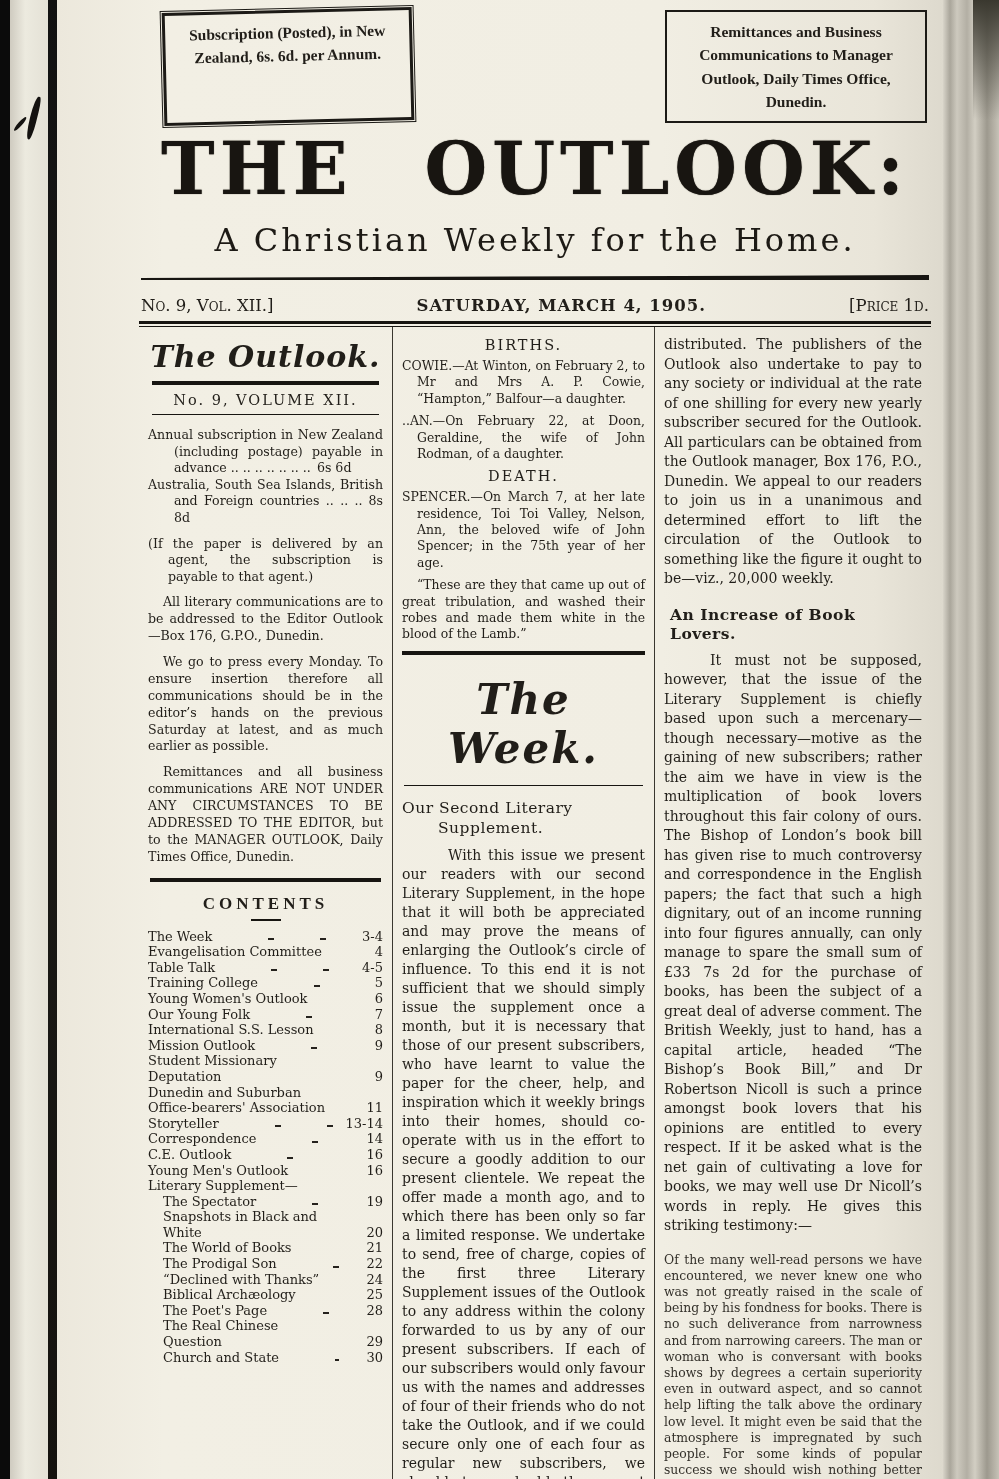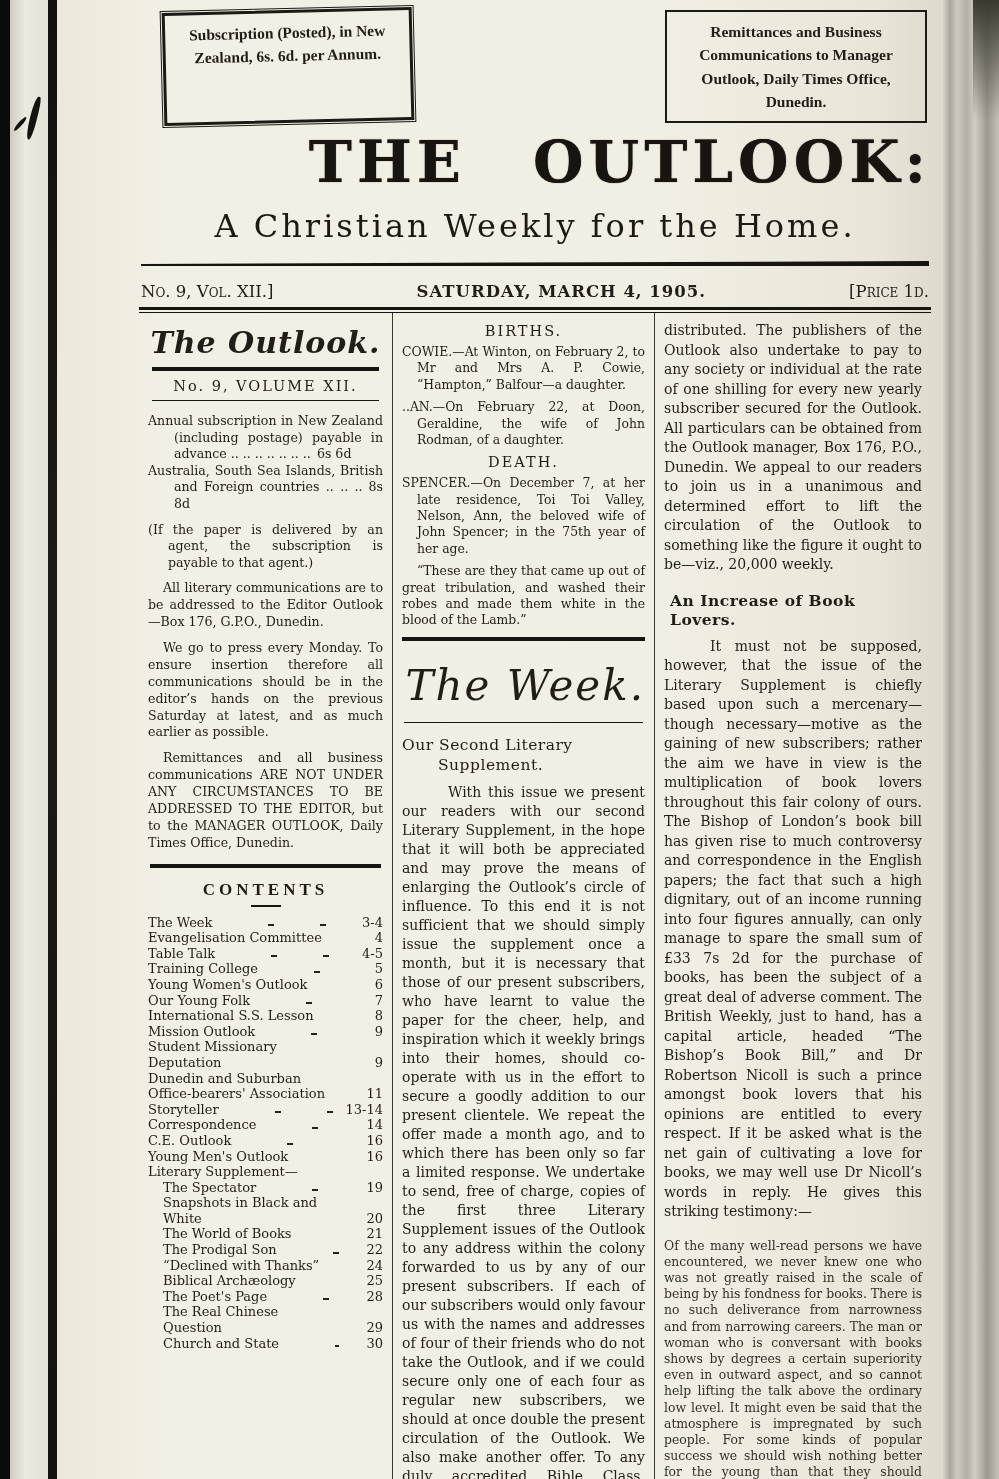--- a/index.html
+++ b/index.html
@@ -33,21 +33,21 @@
   .page-inner { position:relative; margin:0 14px 0 82px; height:100%; }
 
   
   .boxes { display:flex; justify-content:space-between; padding:10px 4px 0 24px; }
   .notice-box { border:3px solid #1c1a16; padding:8px 12px; text-align:center;
     font-weight:bold; font-size:15.5px; line-height:1.5; width:250px;
     font-family:"Liberation Serif", serif; }
   .notice-box.left { transform:rotate(-1.4deg); box-shadow:0 0 0 1px #f1eee3, 0 0 0 2px #1c1a16; }
   .notice-box.right { width:262px; border-width:2px; }
 
-  .masthead { text-align:right; margin-top:10px; font-weight:bold; font-size:58px;
+  .masthead { text-align:center; margin-top:10px; font-weight:bold; font-size:72px;
     line-height:1; letter-spacing:5px; word-spacing:42px; color:#181511;
     font-family:"DejaVu Serif","Liberation Serif",serif;
     text-shadow: 0 0 1px #3c382f; }
   .subtitle { text-align:center; margin-top:16px; font-size:32px; letter-spacing:3px; color:#1d1a15; }
 
   .taper-rule { height:5px; margin:16px 2px 0 2px; background:#171511;
     clip-path:polygon(0 60%, 100% 0, 100% 100%, 0 100%); }
   .dateline { display:flex; justify-content:space-between; align-items:baseline;
     padding:16px 2px 6px 2px; font-size:16.5px; }
   .dateline .sc { font-variant:small-caps; }
@@ -84,21 +84,21 @@
     background:repeating-linear-gradient(90deg, transparent 0 46px, #25221d 46px 52px); }
   .toc-page { min-width:34px; text-align:right; white-space:nowrap; }
   .toc-indent .toc-label { padding-left:15px; }
   .toc-group .toc-leader::before { display:none; }
 
   
   .small-head { text-align:center; font-weight:normal; font-size:14.5px; letter-spacing:2px; margin:4px 0 5px; }
   .notice { font-size:12.4px; line-height:1.32; text-align:justify; padding-left:15px; text-indent:-15px; margin-bottom:6px; }
   .death-quote { font-size:12.4px; line-height:1.32; text-align:justify; text-indent:15px; margin:2px 0 8px; }
   .rule-tt3 { border-top:3px solid #171511; border-bottom:1px solid #171511; height:4px; margin:2px 0 0; }
-  .week-title { text-align:right; font-size:42px; font-weight:normal; font-style:italic; margin:20px 0 12px;
+  .week-title { text-align:center; font-size:42px; font-weight:bold; font-style:italic; margin:20px 0 12px;
     letter-spacing:2px; }
   .week-rule { border-top:1.5px solid #171511; margin:0 2px 4px; }
   .article-head { font-size:15.5px; font-weight:normal; line-height:1.3; margin:12px 0 8px;
     padding-left:36px; text-indent:-36px; letter-spacing:0.5px; }
   .body-text { font-size:14px; line-height:19px; text-align:justify; text-indent:46px; }
 
   
   .col3 .cont { font-size:14px; line-height:19.5px; text-align:justify; margin-top:2px; }
   .head2 { font-size:15.5px; font-weight:bold; letter-spacing:0.5px; margin:16px 6px 8px; }
   .body2 { font-size:14px; line-height:19.5px; text-align:justify; text-indent:46px; }
@@ -317,21 +317,21 @@
         <div>
 
             <p class="notice">COWIE.—At Winton, on February 2, to Mr and Mrs A. P. Cowie, “Hampton,” Balfour—a daughter.</p>
 
             <p class="notice">..AN.—On February 22, at Doon, Geraldine, the wife of John Rodman, of a daughter.</p>
           </div>
 
         <div class="small-head">DEATH.</div>
         <div>
 
-            <p class="notice">SPENCER.—On December 7, at her late residence, Toi Toi Valley, Nelson, Ann, the beloved wife of John Spencer; in the 75th year of her age.</p>
+            <p class="notice">SPENCER.—On March 7, at her late residence, Toi Toi Valley, Nelson, Ann, the beloved wife of John Spencer; in the 75th year of her age.</p>
           </div>
         <p class="death-quote">“These are they that came up out of great tribulation, and washed their robes and made them white in the blood of the Lamb.”</p>
 
         <div class="rule-tt3"></div>
 
         <div class="week-title">The Week.</div>
         <div class="week-rule"></div>
 
         <div class="article-head">Our Second Literary Supplement.</div>
         <p class="body-text">With this issue we present our readers with our second Literary Supplement, in the hope that it will both be appreciated and may prove the means of enlarging the Outlook’s circle of influence.  To this end it is not sufficient that we should simply issue the supplement once a month, but it is necessary that those of our present subscribers, who have learnt to value the paper for the cheer, help, and inspiration which it weekly brings into their homes, should co-operate with us in the effort to secure a goodly addition to our present clientele.  We repeat the offer made a month ago, and to which there has been only so far a limited response.  We undertake to send, free of charge, copies of the first three Literary Supplement issues of the Outlook to any address within the colony forwarded to us by any of our present subscribers.  If each of our subscribers would only favour us with the names and addresses of four of their friends who do not take the Outlook, and if we could secure only one of each four as regular new subscribers, we should at once double the present circulation of the Outlook.  We also make another offer.  To any duly accredited Bible Class, Christian Endeavour Society, Literary and Debating Society, P.W.M.U. or any other organisation in connection with Presbyterian, Congregational, or Methodist Church, we will forward, free of charge, one dozen or more copies of the first three issues of the Literary Supplement, on the understanding that these will be judiciously</p>

